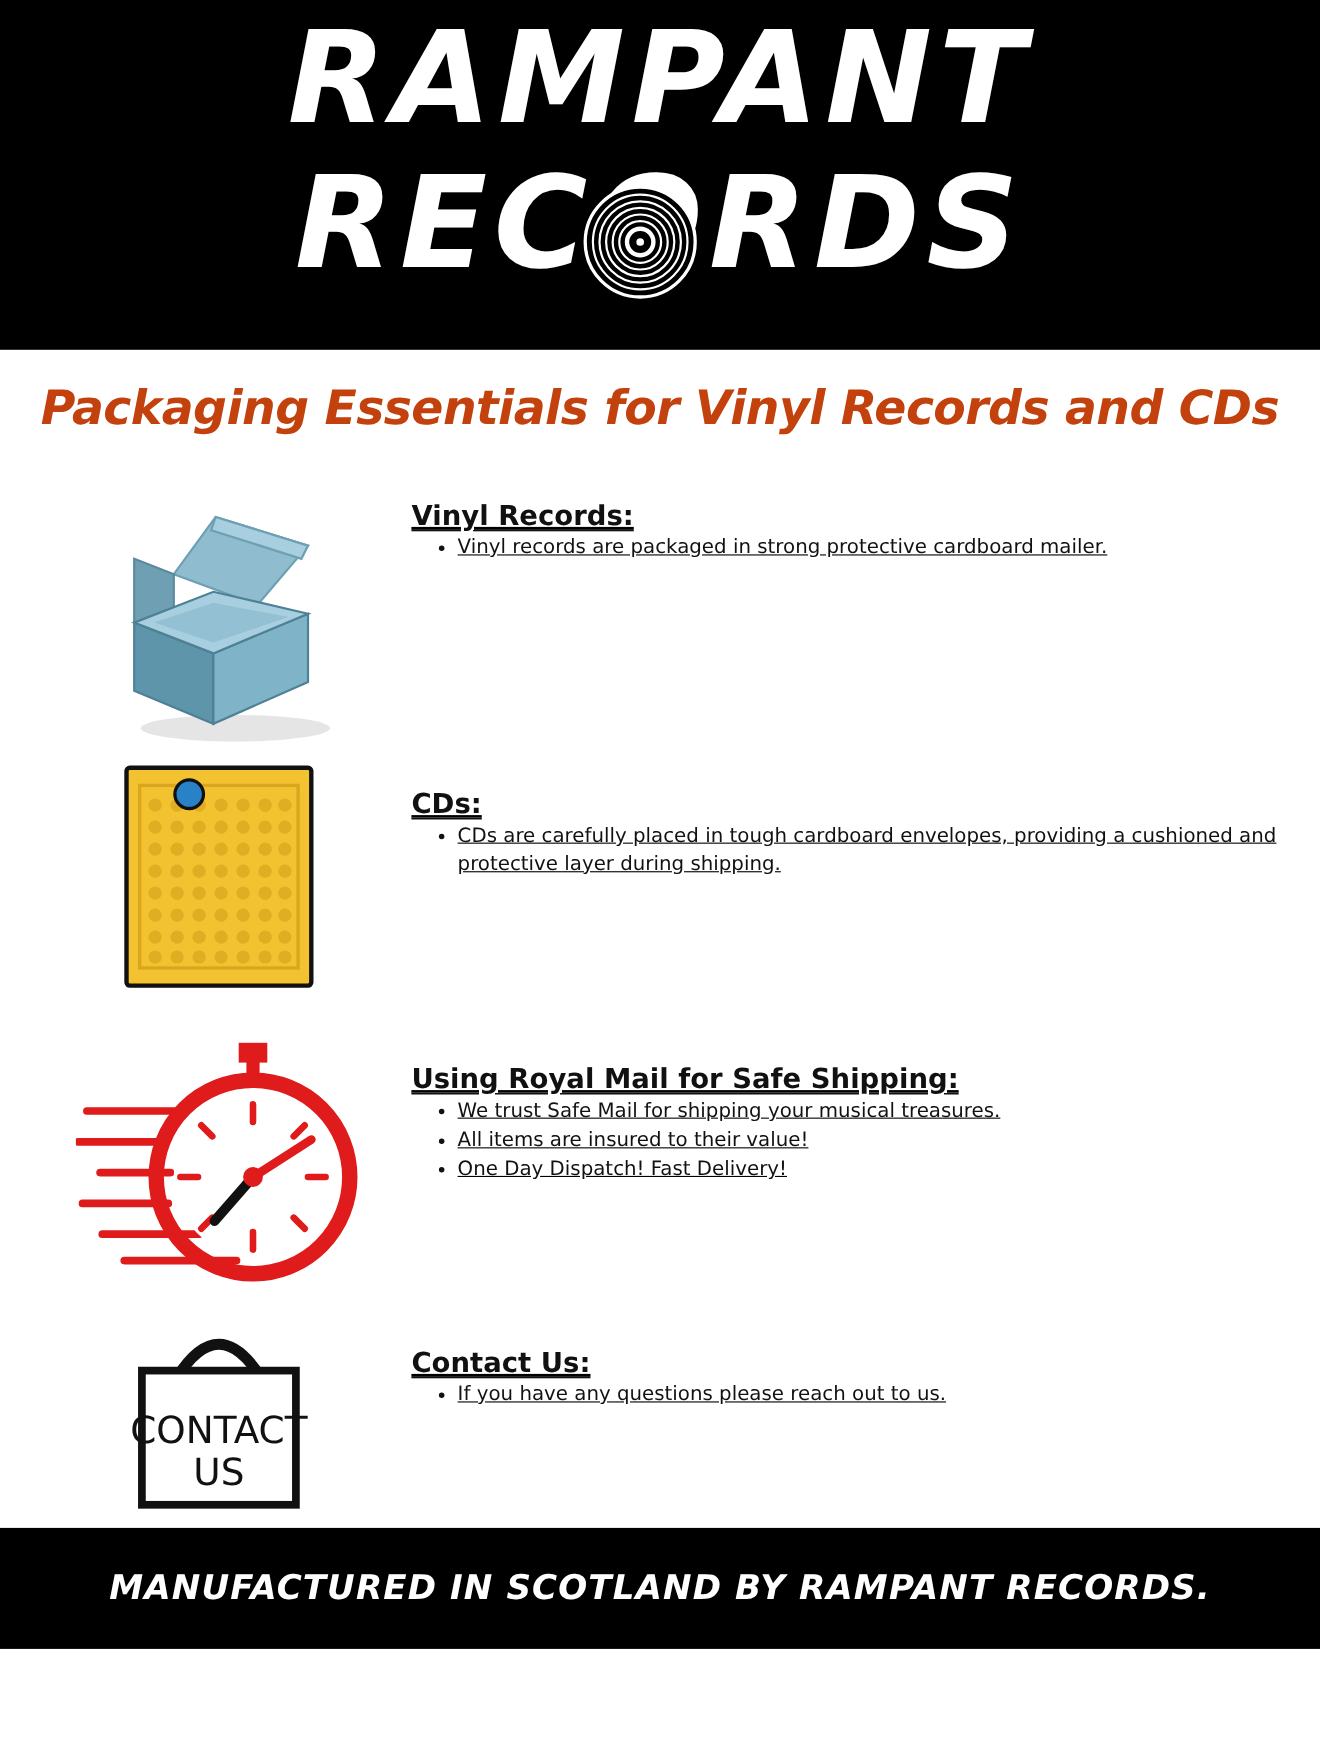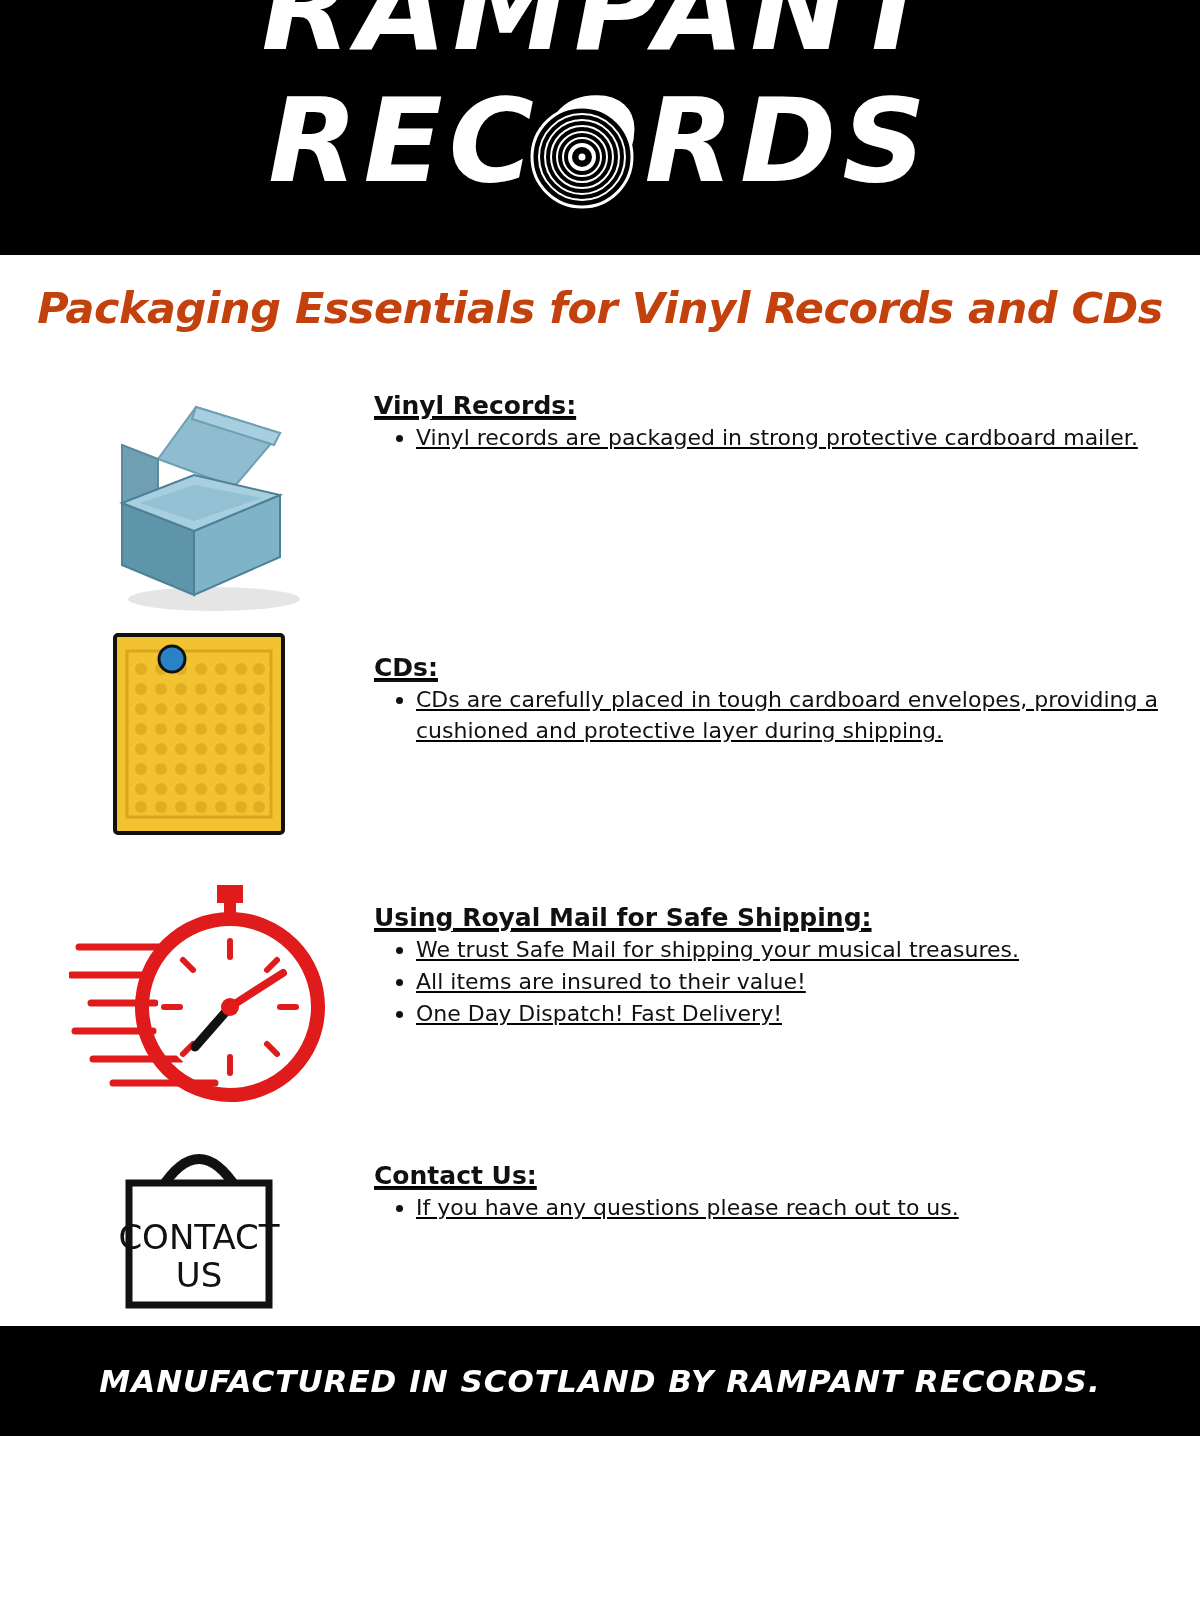--- a/index.html
+++ b/index.html
@@ -13,21 +13,20 @@
     font-family: "DejaVu Sans", sans-serif;
     overflow: hidden;
   }
   .page {
     position: relative;
     width: 1200px;
     height: 1372px;
     background: #ffffff;
     display: flex;
     flex-direction: column;
-    justify-content: center;
   }
 
   
   .header {
     background: #000000;
     height: 318px;
     width: 100%;
     position: relative;
     overflow: hidden;
     flex: none;
@@ -121,21 +120,21 @@
     text-underline-offset: 4px;
     margin: 0 0 2px 0;
   }
   .bullets {
     margin: 2px 0 0 0;
     padding-left: 42px;
     list-style: disc;
   }
   .bullets li {
     font-family: "DejaVu Sans", sans-serif;
-    font-size: 22px;
+    font-size: 18px;
     color: #111111;
     line-height: 1.42;
     margin: 0 0 1px 0;
   }
 
   
   .footer {
     background: #000000;
     height: 110px;
     flex: none;

